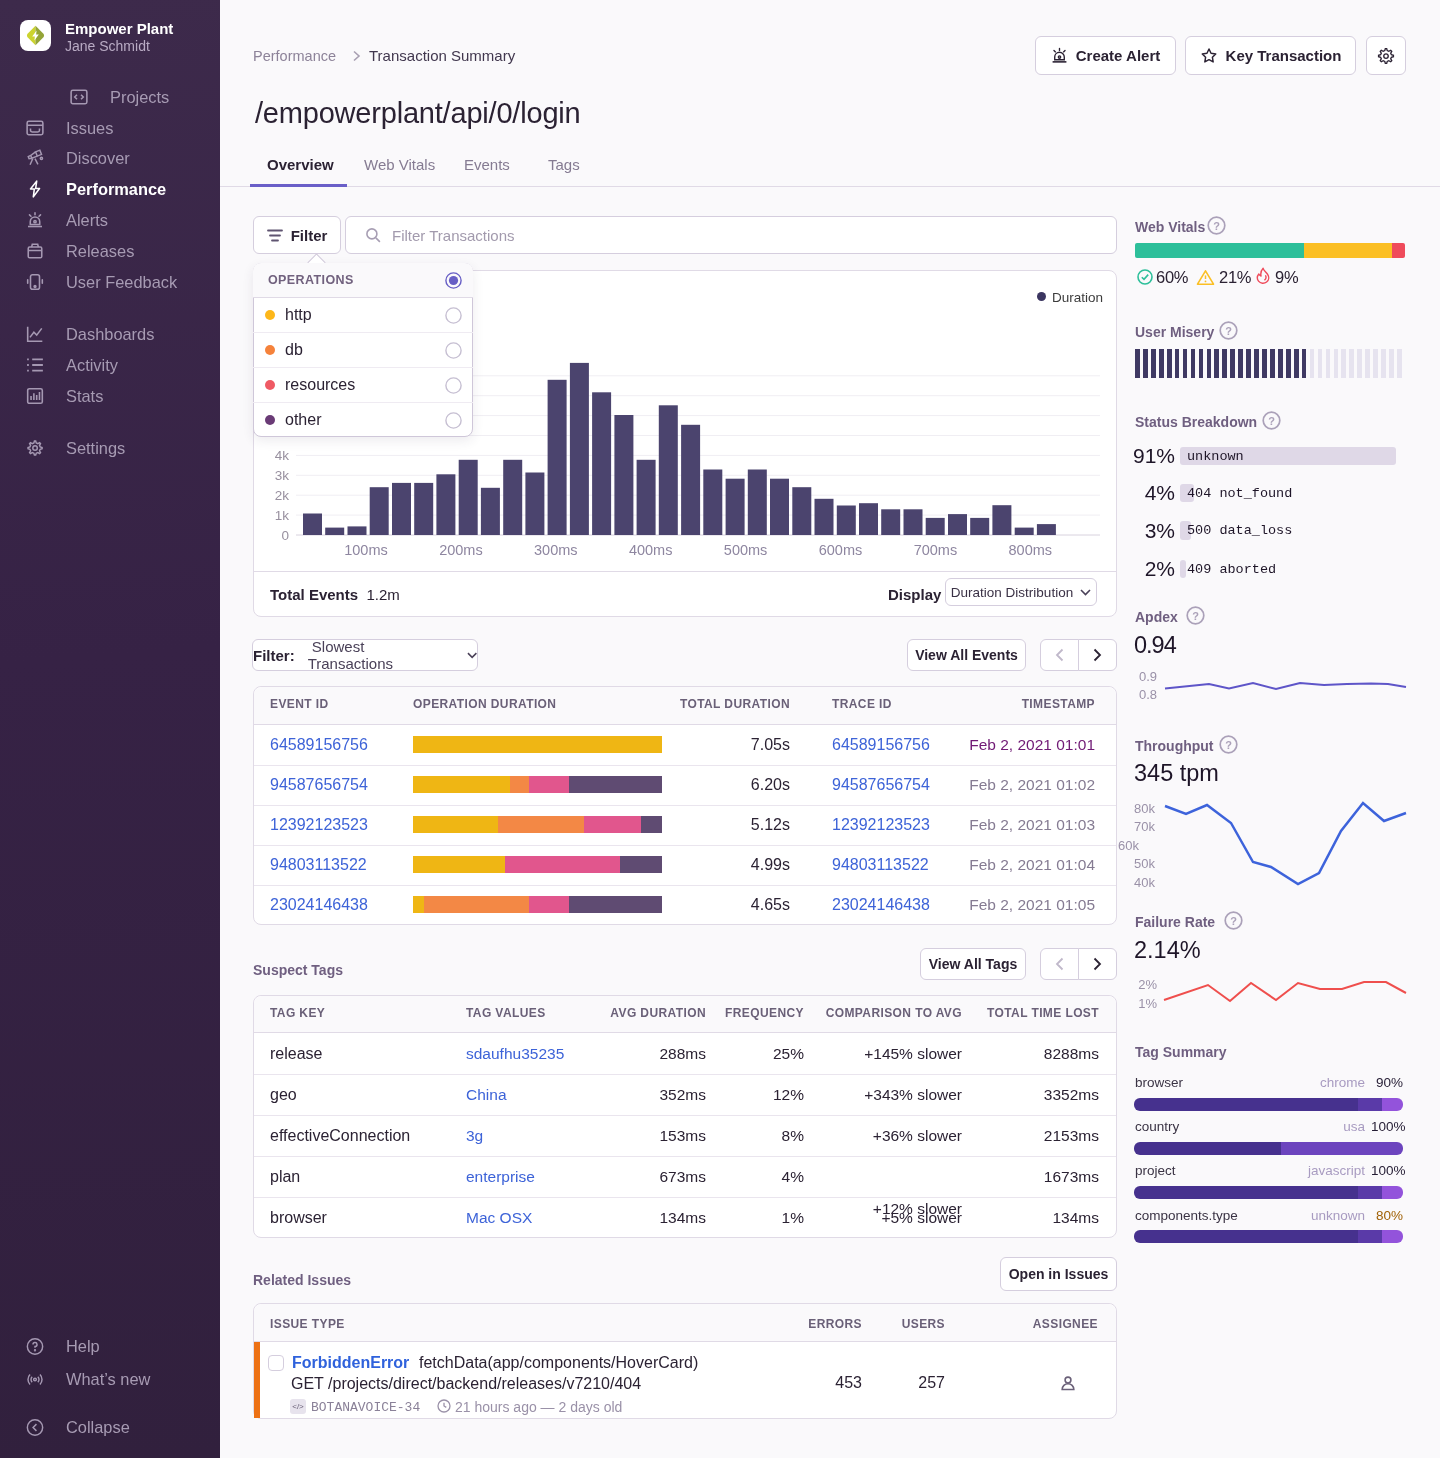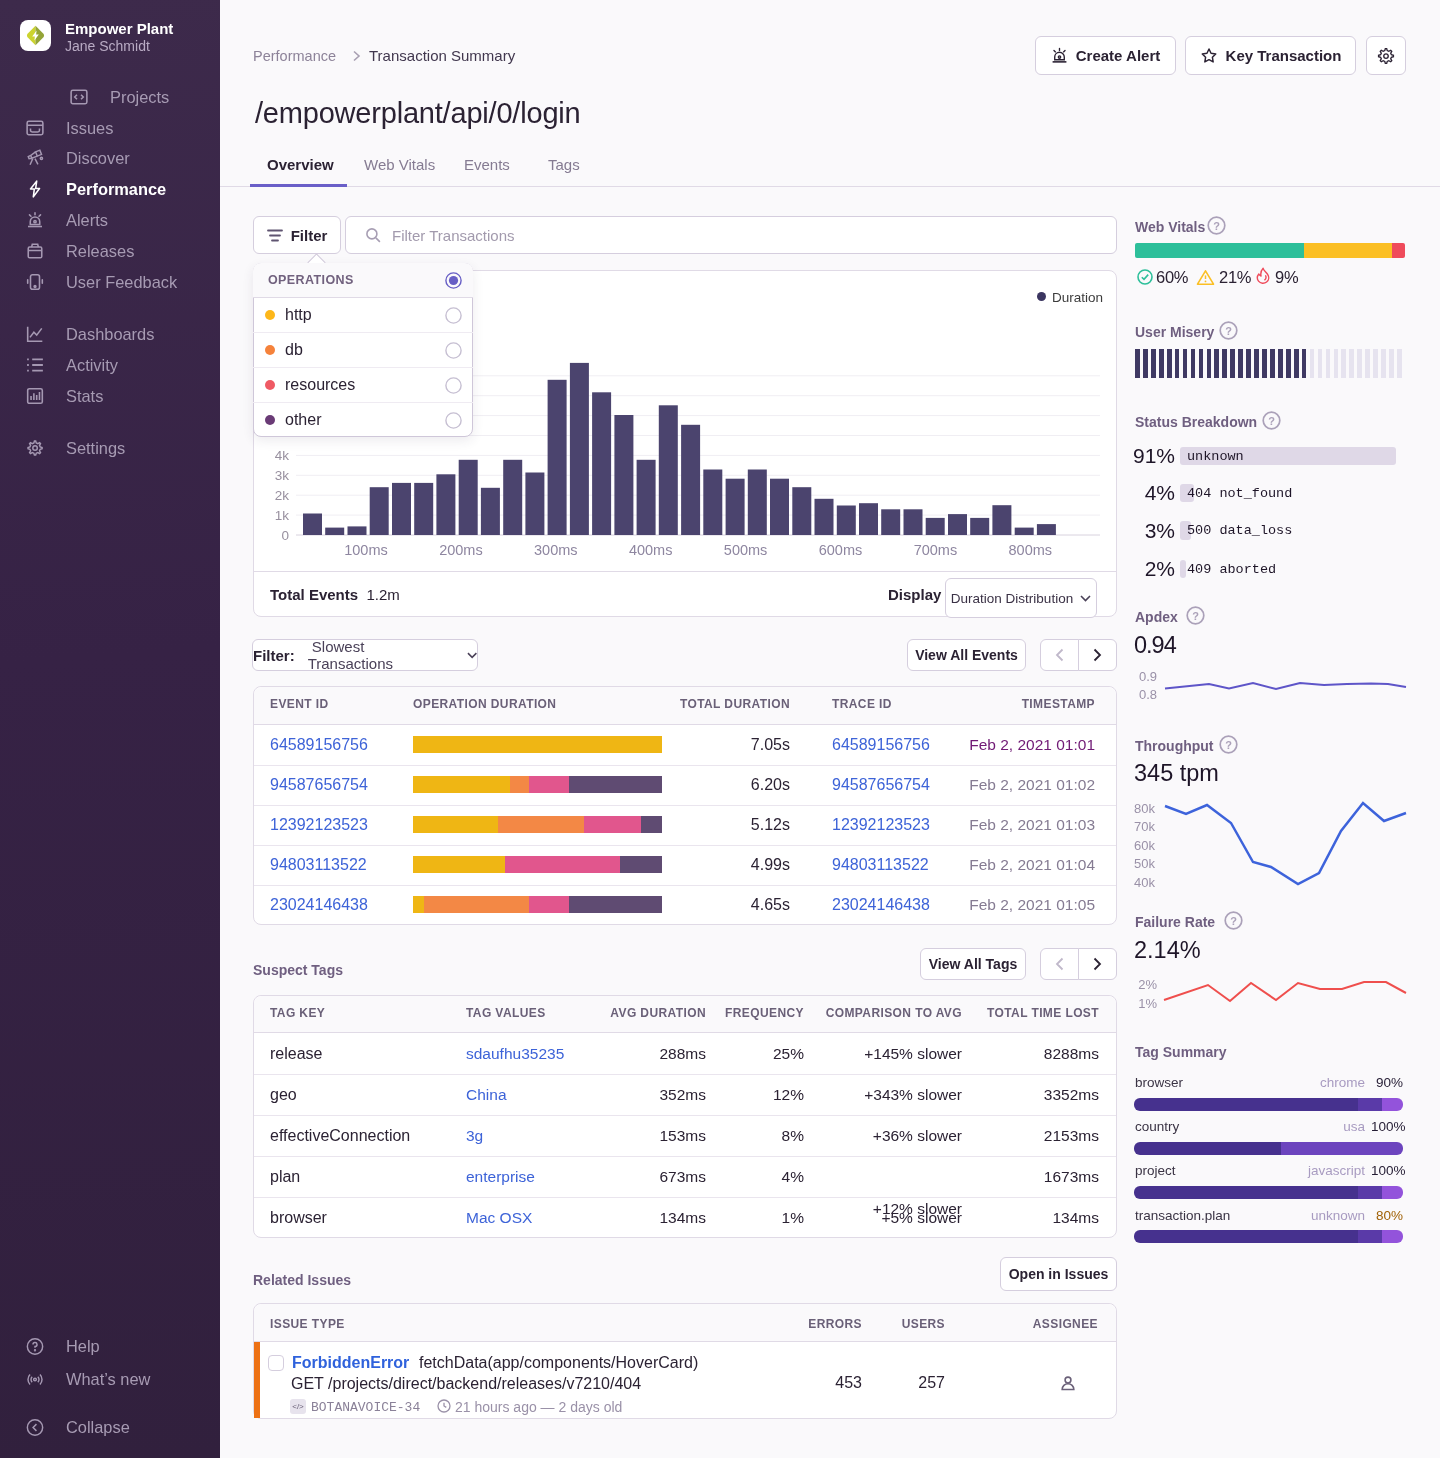--- a/index.html
+++ b/index.html
@@ -278,21 +278,21 @@
         <text x="587.5" y="285" font-size="14.5" fill="#8e86a0" text-anchor="middle">600ms</text>
         <text x="682.4" y="285" font-size="14.5" fill="#8e86a0" text-anchor="middle">700ms</text>
         <text x="777.3" y="285" font-size="14.5" fill="#8e86a0" text-anchor="middle">800ms</text>
       </svg>
     </div>
 <div class="abs" style="left:1037px;top:292px;width:9px;height:9px;border-radius:50%;background:#3b3560;"></div>
 <div class="abs" style="left:1052px;top:290px;font-size:13.5px;color:#3c3c3c;">Duration</div>
 <div class="abs" style="left:253px;top:571px;width:864px;height:0;border-top:1px solid #e0dae6;"></div>
 <div class="abs" style="left:270px;top:586px;font-size:15px;"><b>Total Events</b>&nbsp;&nbsp;1.2m</div>
 <div class="abs" style="left:888px;top:586px;font-size:15px;font-weight:bold;">Display</div>
-<div class="btn" style="left:945px;top:578px;width:152px;height:40px;font-weight:normal;font-size:13.5px;color:#3a3145;">Duration Distribution
+<div class="btn" style="left:945px;top:578px;width:152px;height:28px;font-weight:normal;font-size:13.5px;color:#3a3145;">Duration Distribution
   <svg width="11" height="7" viewBox="0 0 11 7" style="margin-left:7px;">
         <path d="M1 1 L5.5 5.5 L10 1" fill="none" stroke="#4a4158" stroke-width="1.6"></path>
       </svg>
 </div>
 
 <div class="abs" style="left:253px;top:263px;width:220px;height:174px;background:#fff;border:1px solid #cfc7d9;border-radius:8px;box-shadow:0 4px 12px rgba(60,40,80,.09);"></div>
 <div class="abs" style="left:310px;top:256px;width:13px;height:13px;background:#fff;border-left:1px solid #cfc7d9;border-top:1px solid #cfc7d9;transform:rotate(45deg);"></div>
 <div class="abs" style="left:253px;top:263px;width:220px;height:35px;background:#faf9fb;border-bottom:1px solid #e0dae6;border-radius:8px 8px 0 0;"></div>
 <div class="abs" style="left:268px;top:273px;font-size:12.5px;font-weight:bold;letter-spacing:.4px;color:#71617e;">OPERATIONS</div>
 <svg class="abs" style="left:445px;top:272px;" width="17" height="17" viewBox="0 0 17 17">
@@ -585,21 +585,21 @@
         <path d="M5 10.5 L49 6 L69 10.5 L93 5 L116 11 L140 5 L164 7 L187 6 L211 5.5 L228 6 L246 9" fill="none" stroke="#5e55c8" stroke-width="2"></path>
       </svg>
       <div class="sechead" style="left:1135px;top:738px;">Throughput</div>
       <svg class="abs" style="left:1219px;top:735px;" width="19" height="19" viewBox="0 0 19 19">
         <circle cx="9.5" cy="9.5" r="8.3" fill="none" stroke="#aba1b9" stroke-width="1.7"></circle>
         <text x="9.5" y="13.6" font-size="11" font-weight="bold" fill="#aba1b9" text-anchor="middle">?</text>
       </svg>
       <div class="abs" style="left:1134px;top:760px;font-size:23.5px;color:#1e1528;">345 tpm</div>
       <div class="abs" style="left:1118px;top:800.5px;width:37px;text-align:right;font-size:13px;color:#9a91a8;">80k</div>
       <div class="abs" style="left:1118px;top:819px;width:37px;text-align:right;font-size:13px;color:#9a91a8;">70k</div>
-      <div class="abs" style="left:1118px;top:837.5px;width:37px;text-align:right;font-size:13px;color:#9a91a8;">60k</div>
+      <div class="abs" style="left:1118px;top:837.5px;width:37px;text-align:left;font-size:13px;color:#9a91a8;">60k</div>
       <div class="abs" style="left:1118px;top:856px;width:37px;text-align:right;font-size:13px;color:#9a91a8;">50k</div>
       <div class="abs" style="left:1118px;top:874.5px;width:37px;text-align:right;font-size:13px;color:#9a91a8;">40k</div>
       <svg class="abs" style="left:1160px;top:795px;" width="250" height="100" viewBox="0 0 250 100">
         <path d="M5 11 L26 19 L47 10 L71 28 L93 67 L111 72 L138 89 L159 78 L181 36 L203 8 L224 26 L246 18" fill="none" stroke="#3d63db" stroke-width="2.5"></path>
       </svg>
       <div class="sechead" style="left:1135px;top:914px;">Failure Rate</div>
       <svg class="abs" style="left:1224px;top:911px;" width="19" height="19" viewBox="0 0 19 19">
         <circle cx="9.5" cy="9.5" r="8.3" fill="none" stroke="#aba1b9" stroke-width="1.7"></circle>
         <text x="9.5" y="13.6" font-size="11" font-weight="bold" fill="#aba1b9" text-anchor="middle">?</text>
       </svg>
@@ -626,21 +626,21 @@
         <div style="position:absolute;left:146.5px;top:0;width:122.5px;height:13px;background:#6c44be;"></div>
       </div>
       <div class="abs" style="left:1135px;top:1163px;font-size:13.5px;color:#3a3344;">project</div>
       <div class="abs" style="left:1225px;top:1163px;width:140px;text-align:right;font-size:13.5px;color:#a89bc1;">javascript</div>
       <div class="abs" style="left:1371px;top:1163px;width:32px;text-align:right;font-size:13.5px;color:#241c33;">100%</div>
       <div class="abs" style="left:1134px;top:1186px;width:269px;height:13px;border-radius:6px;overflow:hidden;">
         <div style="position:absolute;left:0px;top:0;width:223.5px;height:13px;background:#46318e;"></div>
         <div style="position:absolute;left:223.5px;top:0;width:24.5px;height:13px;background:#5a3aa8;"></div>
         <div style="position:absolute;left:248px;top:0;width:21px;height:13px;background:#9353db;"></div>
       </div>
-      <div class="abs" style="left:1135px;top:1208px;font-size:13.5px;color:#3a3344;">transaction.plan</div>
+      <div class="abs" style="left:1135px;top:1208px;font-size:13.5px;color:#3a3344;">components.type</div>
       <div class="abs" style="left:1225px;top:1208px;width:140px;text-align:right;font-size:13.5px;color:#a89bc1;">unknown</div>
       <div class="abs" style="left:1371px;top:1208px;width:32px;text-align:right;font-size:13.5px;color:#a16207;">80%</div>
       <div class="abs" style="left:1134px;top:1230px;width:269px;height:13px;border-radius:6px;overflow:hidden;">
         <div style="position:absolute;left:0px;top:0;width:223.5px;height:13px;background:#46318e;"></div>
         <div style="position:absolute;left:223.5px;top:0;width:24.5px;height:13px;background:#5a3aa8;"></div>
         <div style="position:absolute;left:248px;top:0;width:21px;height:13px;background:#9353db;"></div>
       </div>
     </div>
 
 </div>

